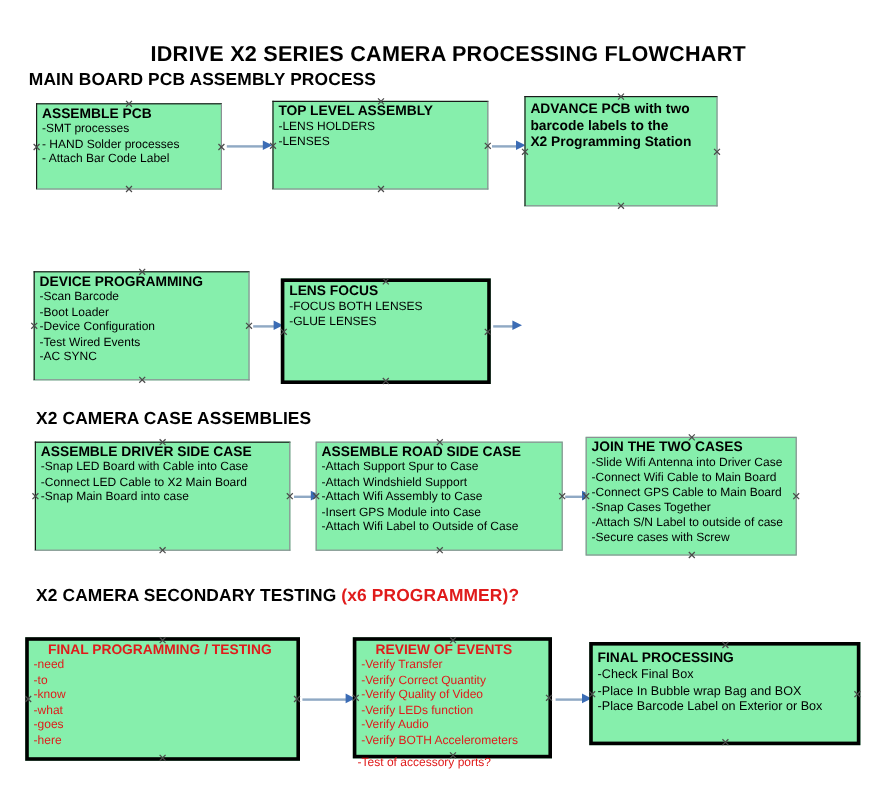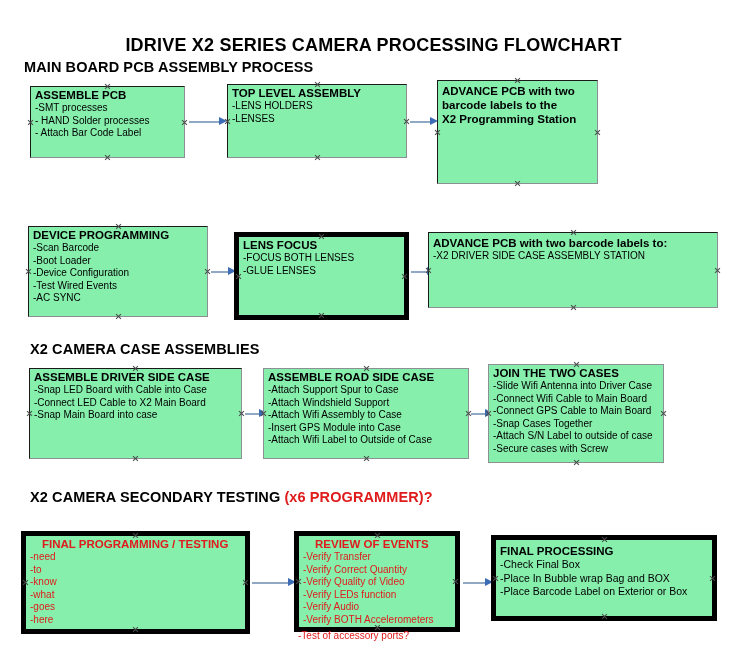--- a/index.html
+++ b/index.html
@@ -26,21 +26,21 @@
     background:#86efac;
     border:1px solid #1a1a1a;
     border-right-color:#8c8f94;border-bottom-color:#8c8f94;
     overflow:visible;
   }
   .box.gray{
     border:1px solid #8c8f94;
     border-left-color:#8c8f94;border-top-color:#8c8f94;
   }
   .box.darkgray{
-    border:5px solid #000000;
+    border:3px solid #000000;
   }
   .box .inner{position:absolute;left:4px;top:2px;right:2px;}
   .b-title{
     font-size:11.5px;font-weight:bold;line-height:13px;color:#000;
     white-space:nowrap;
   }
   .b-title.red{color:#e01b1b;padding-left:12px;}
   .b-line{
     font-size:10px;line-height:12.6px;color:#000;white-space:nowrap;
   }
@@ -112,21 +112,21 @@
     <div class="hx" style="left:calc(50% - 3.5px);bottom:-4px;"></div>
     <div class="hx" style="left:-4px;top:calc(50% - 3.5px);"></div>
     <div class="hx" style="right:-4px;top:calc(50% - 3.5px);"></div>
   </div>
 
   <div class="arrow" style="left:410px;top:117px;width:28px;">
     <div class="shaft"></div>
       <div class="head"></div>
   </div>
 
-  <div class="box" style="left:437px;top:80px;width:161px;height:104px;">
+  <div class="box" style="left:437px;top:80px;width:161px;height:92px;">
     <div class="inner" style="top:4px;">
       <div class="b-title">ADVANCE PCB with two</div>
       <div class="b-line bold">barcode labels to the</div>
       <div class="b-line bold"> X2 Programming Station</div>
     </div>
     <div class="hx" style="left:calc(50% - 3.5px);top:-4px;"></div>
     <div class="hx" style="left:calc(50% - 3.5px);bottom:-4px;"></div>
     <div class="hx" style="left:-4px;top:calc(50% - 3.5px);"></div>
     <div class="hx" style="right:-4px;top:calc(50% - 3.5px);"></div>
   </div>
@@ -162,30 +162,20 @@
     <div class="hx" style="left:calc(50% - 3.5px);bottom:-4px;"></div>
     <div class="hx" style="left:-4px;top:calc(50% - 3.5px);"></div>
     <div class="hx" style="right:-4px;top:calc(50% - 3.5px);"></div>
   </div>
 
   <div class="arrow" style="left:411px;top:267px;width:24px;">
     <div class="shaft"></div>
       <div class="head"></div>
   </div>
 
-  <div class="box" style="left:428px;top:232px;width:290px;height:76px;">
-    <div class="inner" style="top:4px;">
-      <div class="b-title">ADVANCE PCB with two barcode labels to:</div>
-      <div class="b-line">-X2 DRIVER  SIDE  CASE  ASSEMBLY STATION</div>
-    </div>
-    <div class="hx" style="left:calc(50% - 3.5px);top:-4px;"></div>
-    <div class="hx" style="left:calc(50% - 3.5px);bottom:-4px;"></div>
-    <div class="hx" style="left:-4px;top:calc(50% - 3.5px);"></div>
-    <div class="hx" style="right:-4px;top:calc(50% - 3.5px);"></div>
-  </div>
 
   <div class="section-head" style="left:30px;top:341px;">
     <span>X2 CAMERA CASE ASSEMBLIES</span>
   </div>
 
   <div class="box" style="left:29px;top:368px;width:213px;height:91px;">
     <div class="inner">
       <div class="b-title">ASSEMBLE DRIVER SIDE CASE</div>
       <div class="b-line">-Snap LED Board with Cable into Case</div>
       <div class="b-line">-Connect LED Cable to X2 Main Board</div>

